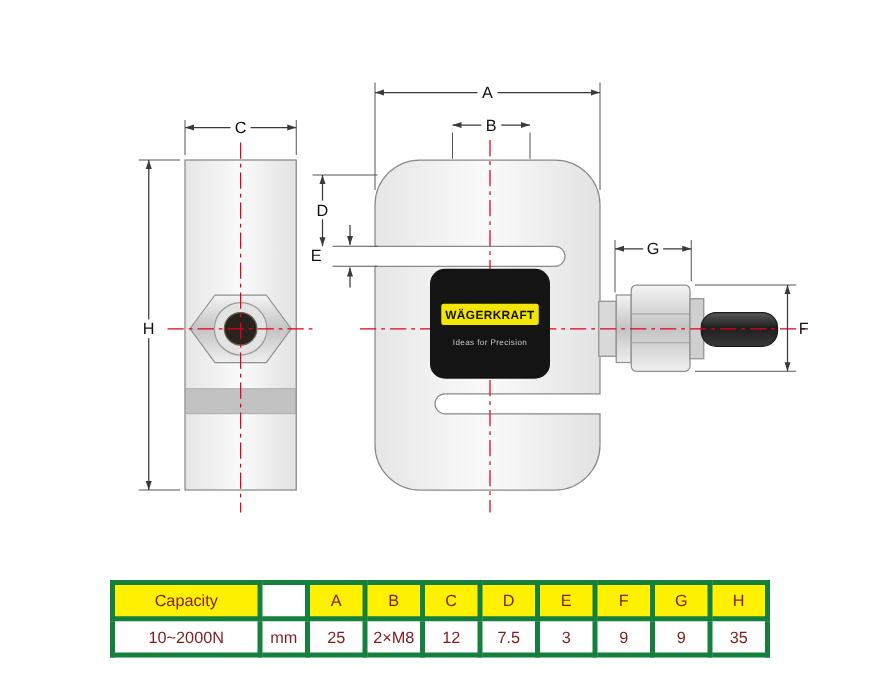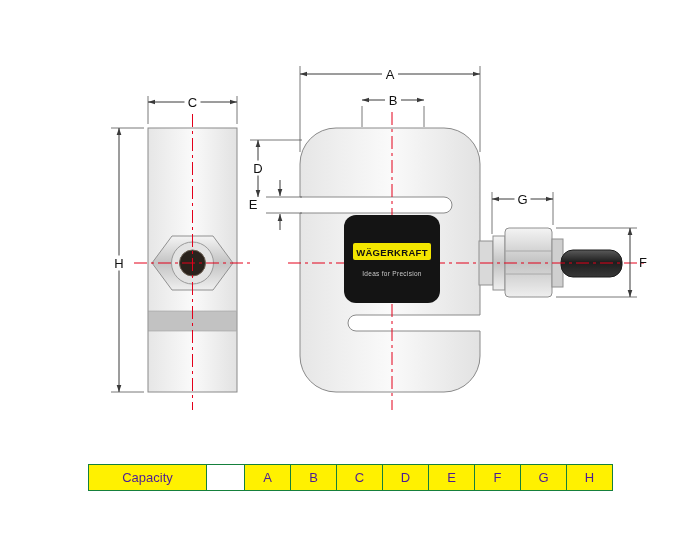--- a/index.html
+++ b/index.html
@@ -12,22 +12,22 @@
   .ext{stroke:#555;stroke-width:0.8;fill:none;}
   .cl{stroke:var(--centerline-red,#e3001b);stroke-width:1;stroke-dasharray:13 4 3 4;fill:none;}
   .dimtxt{font:13px "Liberation Sans",sans-serif;fill:#111;text-anchor:middle;}
   .lblbox{fill:#ffffff;}
   .arrowhead{fill:#3a3a3a;}
   .logo-bg{fill:var(--logo-black,#141414);}
   .logo-band{fill:var(--logo-yellow,#f3e600);}
   .logoname{font:bold 9.5px "Liberation Sans",sans-serif;fill:#111;text-anchor:middle;letter-spacing:.3px;}
   .logotag{font:6.5px "Liberation Sans",sans-serif;fill:#c9c9c9;text-anchor:middle;letter-spacing:.3px;}
   .spec-table{position:absolute;left:88px;top:464px;border-collapse:collapse;table-layout:fixed;width:524px;}
-  .spec-table td{border:1px solid #15803d;height:25px;text-align:center;vertical-align:middle;
-                 font:13px "Liberation Sans",sans-serif;color:#4c1d95;background:#fff;padding:0;}
+  .spec-table td{border:4px solid #15803d;height:25px;text-align:center;vertical-align:middle;
+                 font:13px "Liberation Sans",sans-serif;color:#7f1d1d;background:#fff;padding:0;}
   .spec-table td.hdr{background:var(--table-header-yellow,#FFF100);}
 </style>
 </head>
 <body>
 
 <div id="screen">
 
 <svg width="700" height="460" viewBox="0 0 700 460">
   <defs>
     <linearGradient id="gBody" x1="0" y1="0" x2="1" y2="0">
@@ -148,16 +148,28 @@
     <td></td>
     <td class="hdr">A</td>
     <td class="hdr">B</td>
     <td class="hdr">C</td>
     <td class="hdr">D</td>
     <td class="hdr">E</td>
     <td class="hdr">F</td>
     <td class="hdr">G</td>
     <td class="hdr">H</td>
   </tr>
+  <tr>
+    <td>10~2000N</td>
+    <td>mm</td>
+    <td>25</td>
+    <td>2×M8</td>
+    <td>12</td>
+    <td>7.5</td>
+    <td>3</td>
+    <td>9</td>
+    <td>9</td>
+    <td>35</td>
+  </tr>
 </tbody>
     </table>
 
 </div>
 
 </body></html>

